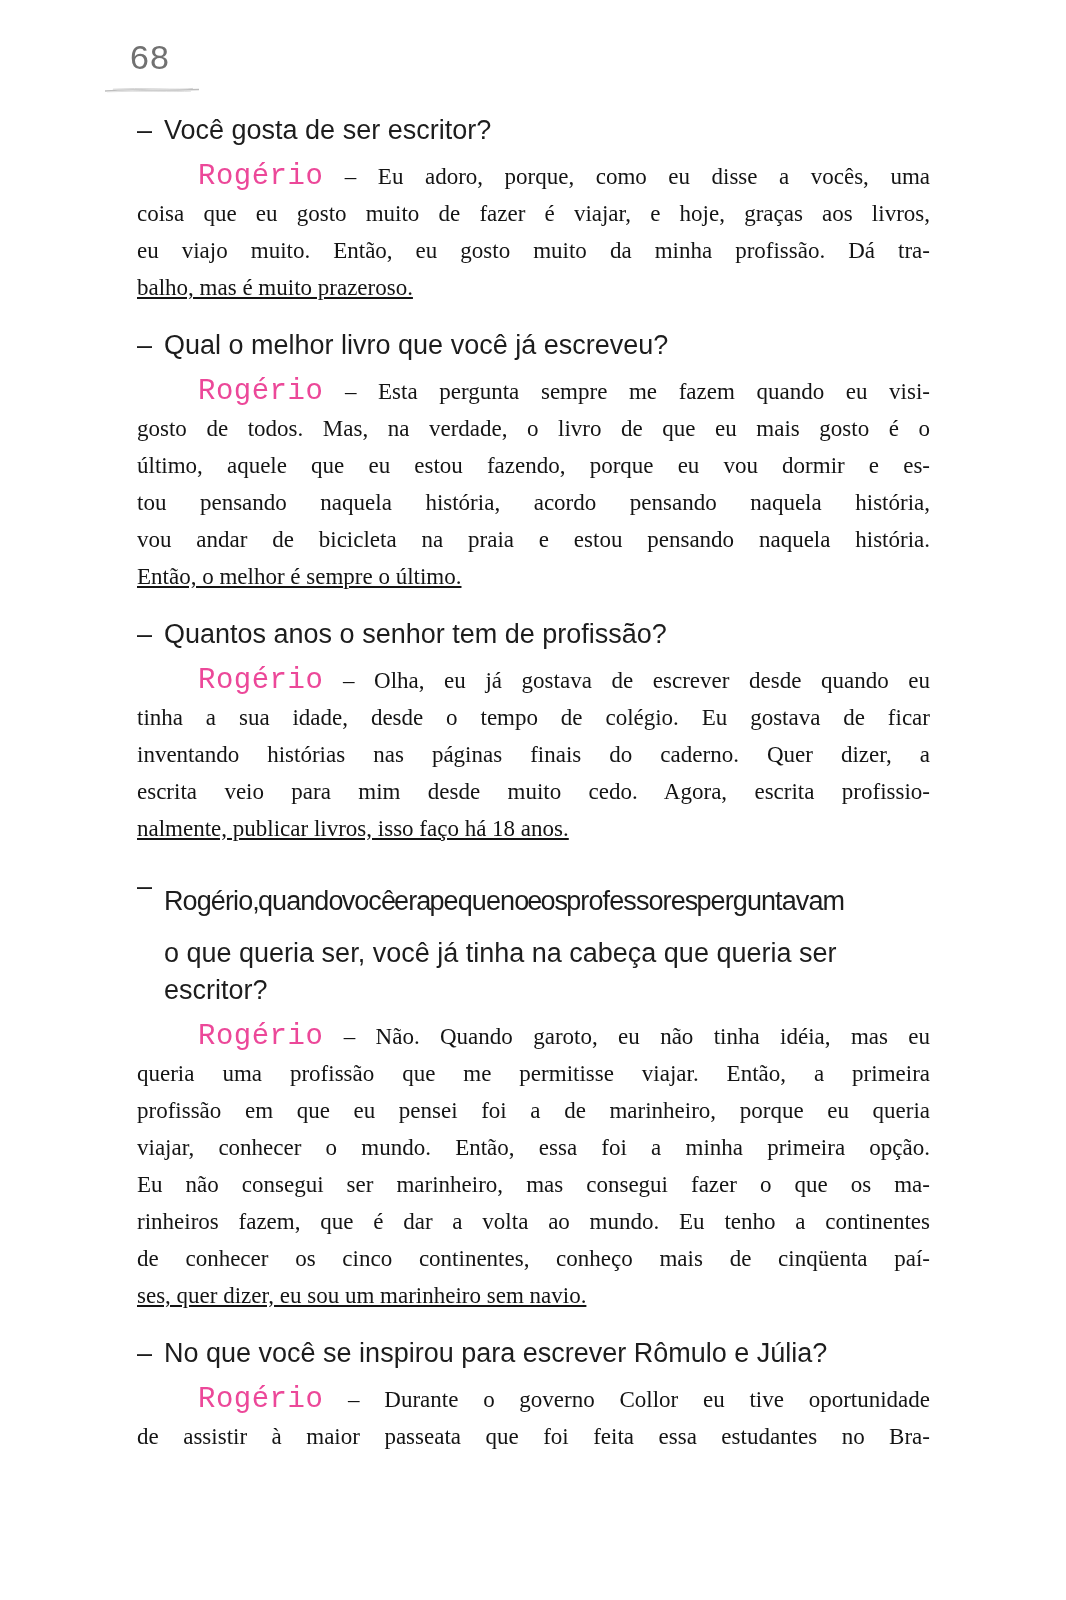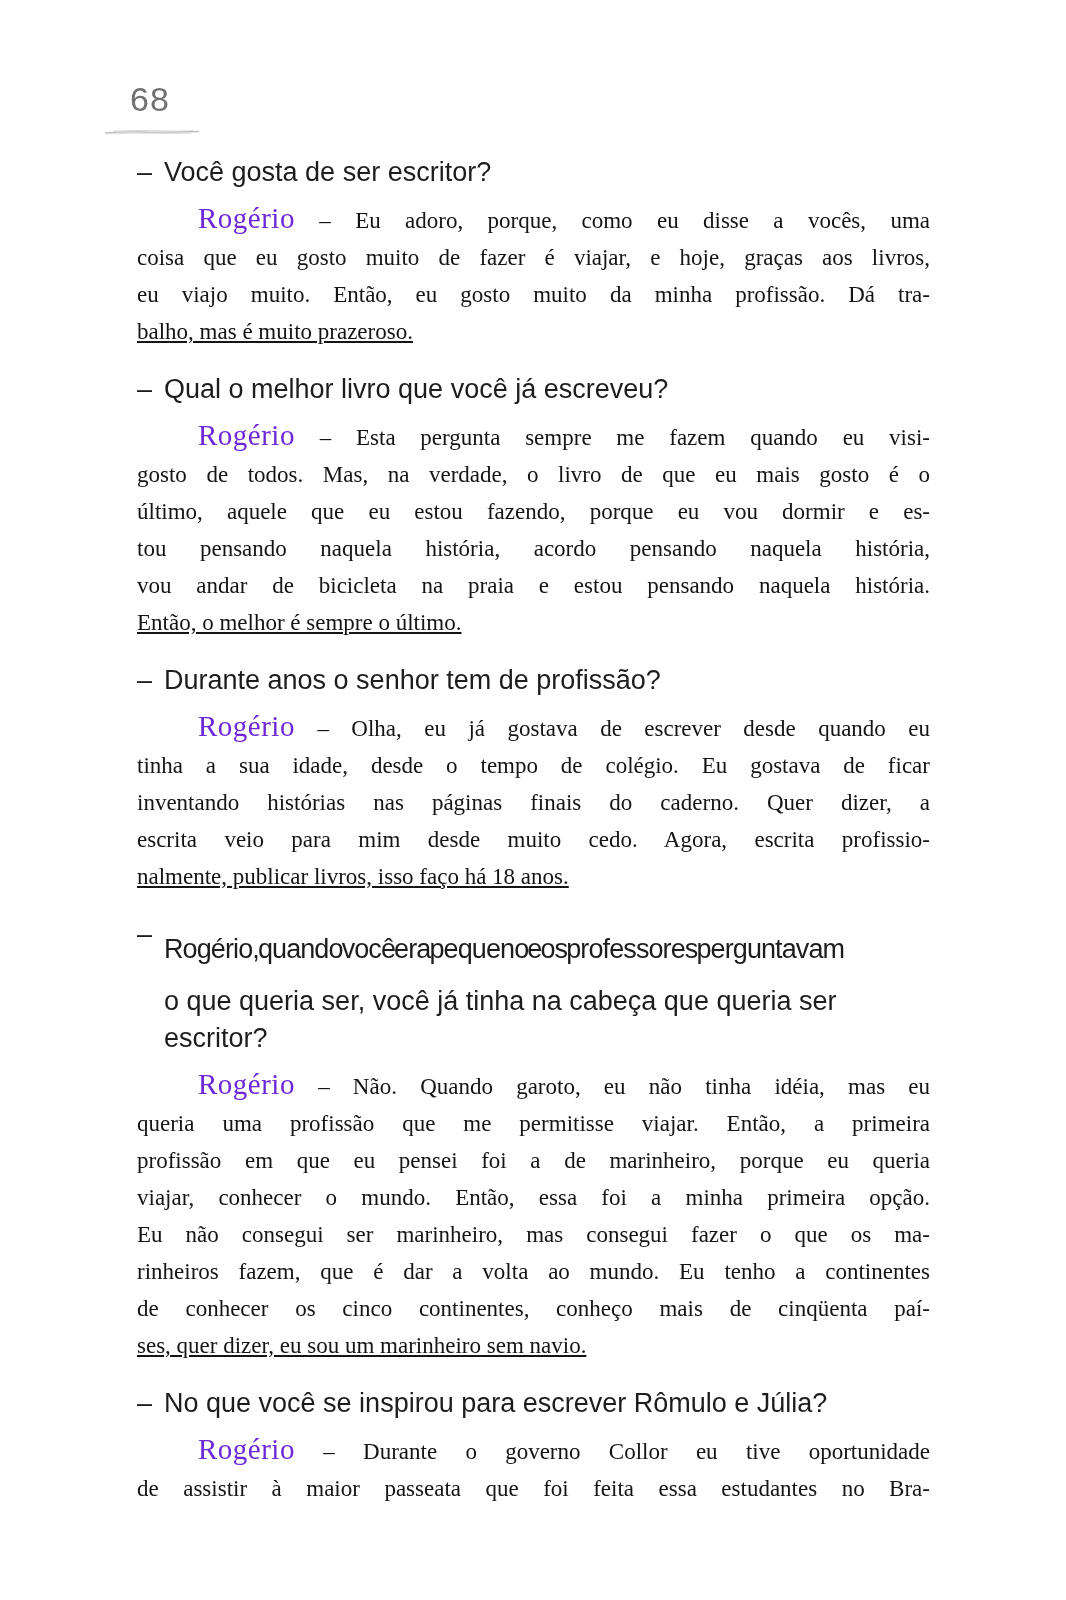--- a/index.html
+++ b/index.html
@@ -4,21 +4,21 @@
 <style>
   html, body { margin: 0; padding: 0; }
   body {
     width: 1066px;
     height: 1600px;
     background: #ffffff;
     overflow: hidden;
     font-family: "Liberation Serif", serif;
   }
   .page {
-    padding-top: 82px;
+    padding-top: 40px;
   }
   .pagenum {
     margin-left: 130px;
     font-family: "Liberation Sans", sans-serif;
     font-size: 34px;
     line-height: 1;
     color: #717171;
     letter-spacing: 1px;
   }
   .squiggle-wrap {
@@ -53,23 +53,23 @@
     line-height: 37px;
     color: #141414;
   }
   .aline {
     text-align: justify;
     text-align-last: justify;
   }
   .aline.first { padding-left: 61px; }
   .aline.last { text-align-last: auto; text-decoration: underline; }
   .speaker {
-    font-family: Liberation Serif, serif;
+    font-family: Liberation Mono, monospace;
     font-size: 29px;
-    color: #6d28d9;
+    color: #ec4899;
     letter-spacing: 0.5px;
   }
 </style>
 </head>
 <body>
 
 <div class="page">
 
   <div class="pagenum">68</div>
 
@@ -102,21 +102,21 @@
       <div class="aline first"><span class="speaker">Rogério</span> <span>– Esta pergunta sempre me fazem quando eu visi-</span></div>
       <div class="aline">gosto de todos. Mas, na verdade, o livro de que eu mais gosto é o</div>
       <div class="aline">último, aquele que eu estou fazendo, porque eu vou dormir e es-</div>
       <div class="aline">tou pensando naquela história, acordo pensando naquela história,</div>
       <div class="aline">vou andar de bicicleta na praia e estou pensando naquela história.</div>
       <div class="aline last">Então, o melhor é sempre o último.</div>
     </div>
 
     <div class="question">
       <span class="qdash">–</span>
-      <span class="qtext">Durante anos o senhor tem de profissão?</span>
+      <span class="qtext">Quantos anos o senhor tem de profissão?</span>
     </div>
     <div class="answer">
       <div class="aline first"><span class="speaker">Rogério</span> <span>– Olha, eu já gostava de escrever desde quando eu</span></div>
       <div class="aline">tinha a sua idade, desde o tempo de colégio. Eu gostava de ficar</div>
       <div class="aline">inventando histórias nas páginas finais do caderno. Quer dizer, a</div>
       <div class="aline">escrita veio para mim desde muito cedo. Agora, escrita profissio-</div>
       <div class="aline last">nalmente, publicar livros, isso faço há 18 anos.</div>
     </div>
 
     <div class="question">

